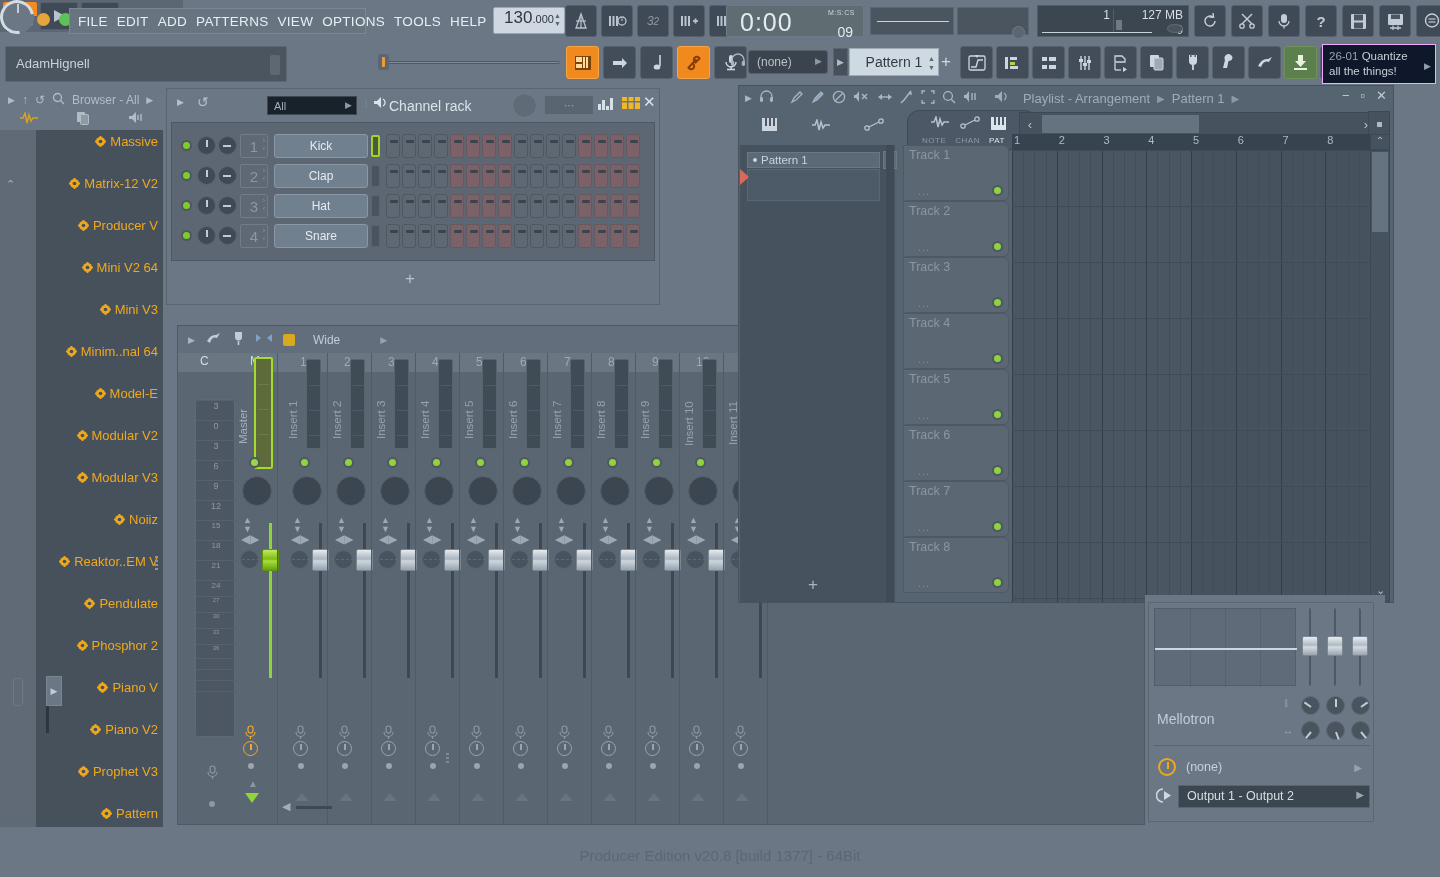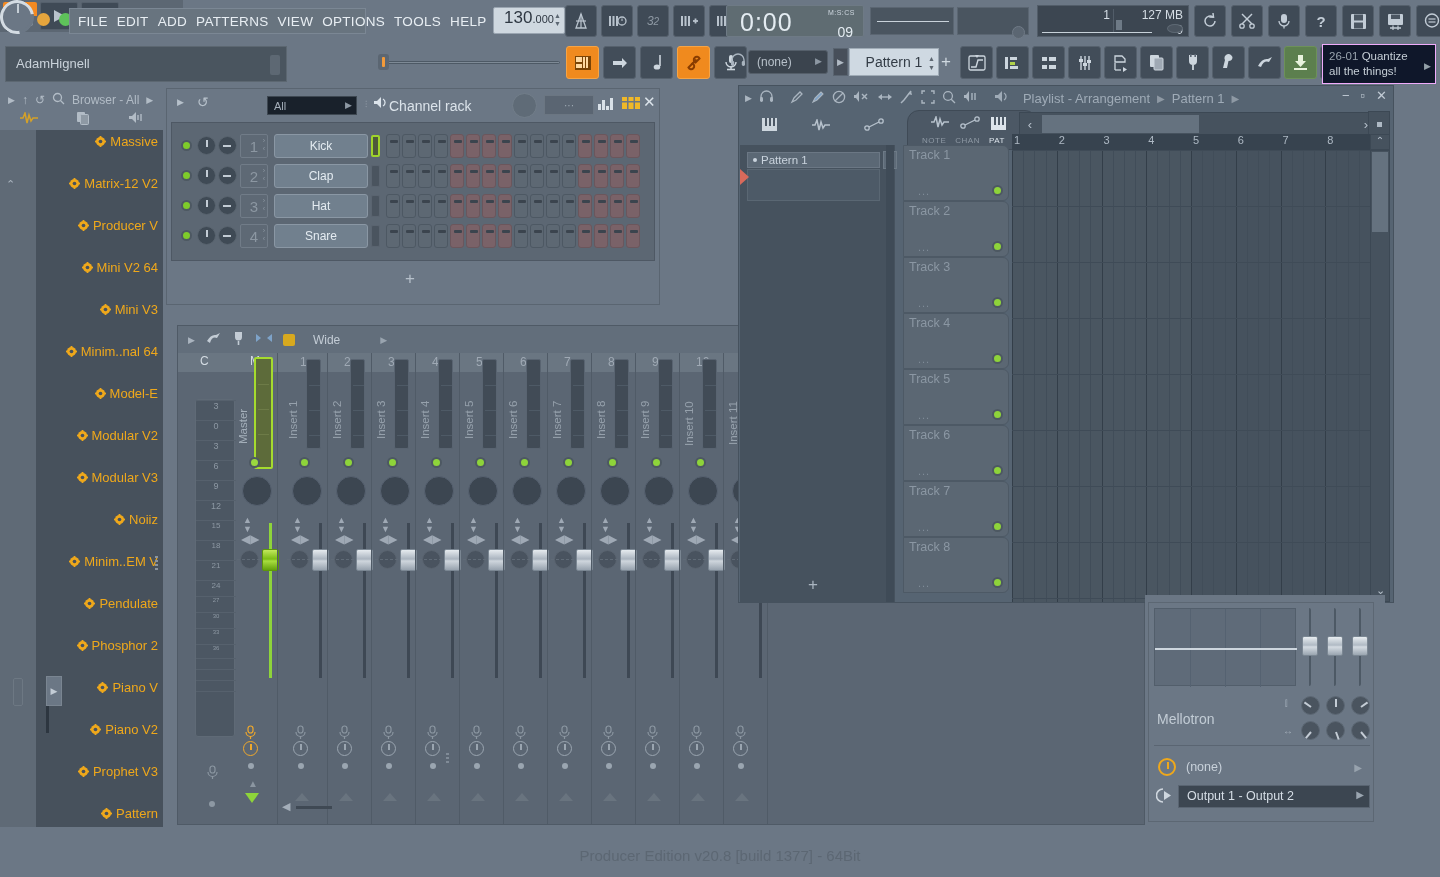--- a/index.html
+++ b/index.html
@@ -689,21 +689,21 @@
             <rect x="0" y="5" width="2" height="2" fill="#efa81b"></rect>
             <rect x="10" y="5" width="2" height="2" fill="#efa81b"></rect>
           </svg><span>Noiiz</span></div>
         <div class="plug" style="top: 210px;"><svg class="gear" viewBox="0 0 12 12">
             <circle cx="6" cy="6" r="5" fill="#efa81b"></circle>
             <circle cx="6" cy="6" r="2" fill="#47515c"></circle>
             <rect x="5" y="0" width="2" height="2" fill="#efa81b"></rect>
             <rect x="5" y="10" width="2" height="2" fill="#efa81b"></rect>
             <rect x="0" y="5" width="2" height="2" fill="#efa81b"></rect>
             <rect x="10" y="5" width="2" height="2" fill="#efa81b"></rect>
-          </svg><span>Minim..EM V</span></div>
+          </svg><span>Reaktor..EM V</span></div>
         <div class="plug" style="top: 231px;"><svg class="gear" viewBox="0 0 12 12">
             <circle cx="6" cy="6" r="5" fill="#efa81b"></circle>
             <circle cx="6" cy="6" r="2" fill="#47515c"></circle>
             <rect x="5" y="0" width="2" height="2" fill="#efa81b"></rect>
             <rect x="5" y="10" width="2" height="2" fill="#efa81b"></rect>
             <rect x="0" y="5" width="2" height="2" fill="#efa81b"></rect>
             <rect x="10" y="5" width="2" height="2" fill="#efa81b"></rect>
           </svg><span>Pendulate</span></div>
         <div class="plug" style="top: 252px;"><svg class="gear" viewBox="0 0 12 12">
             <circle cx="6" cy="6" r="5" fill="#efa81b"></circle>

